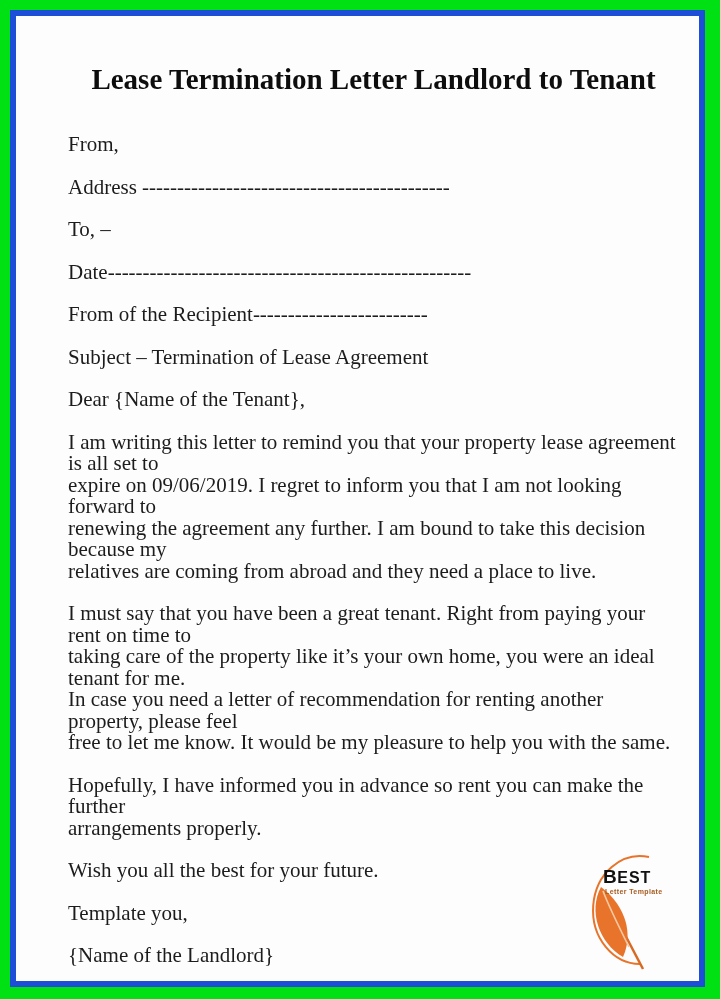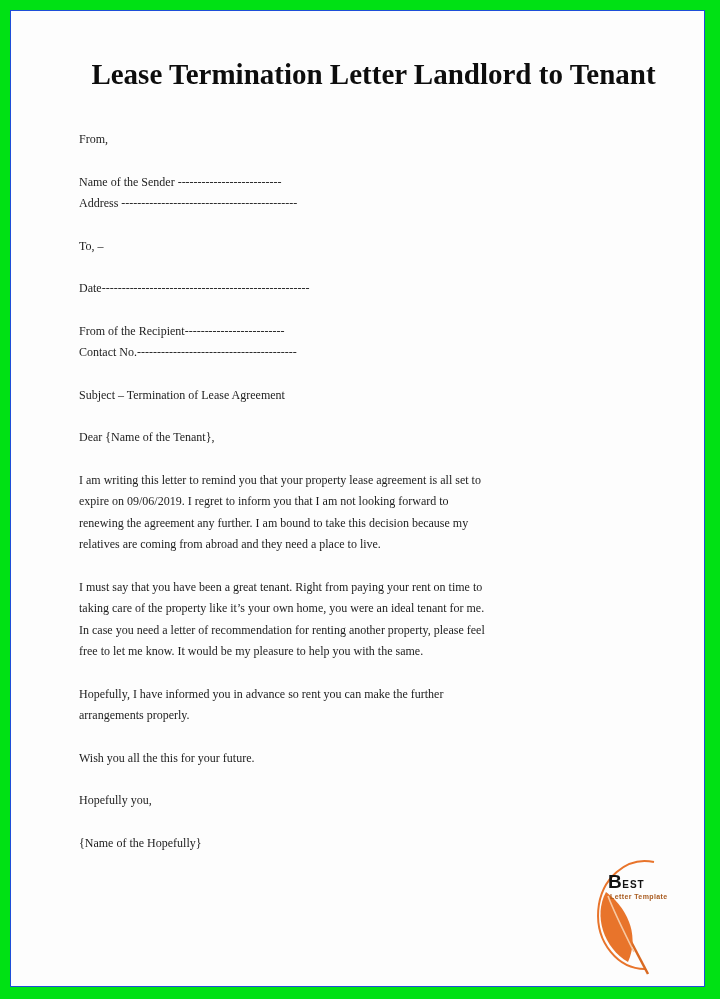--- a/index.html
+++ b/index.html
@@ -13,44 +13,44 @@
     overflow: hidden;
   }
 
   .page {
     position: absolute;
     left: 10px;
     top: 10px;
     width: 695px;
     height: 977px;
     background: #fdfdfd;
-    border: 1px solid #1d4ed8;
+    border: 6px solid #1d4ed8;
     font-family: "Liberation Serif", serif;
     color: #1c1c1c;
     overflow: hidden;
   }
 
   .content {
     padding: 0 20px 0 52px;
   }
 
   .title {
     font-size: 29px;
     line-height: 38px;
     font-weight: bold;
     text-align: center;
     color: #0d0d0d;
     margin: 44px 0 36px 0;
     letter-spacing: 0px;
   }
 
   .line, .block, .para {
-    font-size: 12px;
+    font-size: 21px;
     line-height: 21.5px;
-    margin: 0 0 21px 16px;
+    margin: 0 0 21px 0;
   }
 
   .block p { margin: 0; }
 
   .para { white-space: pre-line; }
 
   
   .logo {
     position: absolute;
     right: 4px;
@@ -62,21 +62,21 @@
   .brand-text {
     position: absolute;
     left: 30px;
     top: 22px;
     font-family: "Liberation Sans", sans-serif;
     color: #111111;
     white-space: nowrap;
     line-height: 1;
   }
   .brand-initial { font-size: 19px; font-weight: bold; letter-spacing: 0.5px; }
-  .brand-rest { font-size: 10px; font-weight: bold; letter-spacing: 1px; text-align: right; }
+  .brand-rest { font-size: 16px; font-weight: bold; letter-spacing: 1px; text-align: right; }
   .brand-tagline {
     position: absolute;
     left: 32px;
     top: 43px;
     font-family: "Liberation Sans", sans-serif;
     font-size: 7px;
     font-weight: bold;
     letter-spacing: 0.4px;
     color: #a85a1e;
     white-space: nowrap;
@@ -87,56 +87,54 @@
 
 <div class="frame">
   <div class="page">
     <div class="content">
 
       <h1 class="title">Lease Termination Letter Landlord to Tenant</h1>
 
       <p class="line">From,</p>
 
       <div class="block">
-        <p>Name of the Sender --------------------------</p>
         <p>Address --------------------------------------------</p>
       </div>
 
       <p class="line">To, –</p>
 
       <p class="line">Date----------------------------------------------------</p>
 
       <div class="block">
         <p>From of the Recipient-------------------------</p>
-        <p>Contact No.----------------------------------------</p>
       </div>
 
       <p class="line">Subject – Termination of Lease Agreement</p>
 
       <p class="line">Dear {Name of the Tenant},</p>
 
       <p class="para">I am writing this letter to remind you that your property lease agreement is all set to
 expire on 09/06/2019. I regret to inform you that I am not looking forward to
 renewing the agreement any further. I am bound to take this decision because my
 relatives are coming from abroad and they need a place to live.</p>
 
       <p class="para">I must say that you have been a great tenant. Right from paying your rent on time to
 taking care of the property like it’s your own home, you were an ideal tenant for me.
 In case you need a letter of recommendation for renting another property, please feel
 free to let me know. It would be my pleasure to help you with the same.</p>
 
       <p class="para">Hopefully, I have informed you in advance so rent you can make the further
 arrangements properly.</p>
 
-      <p class="line">Wish you all the this for your future.</p>
+      <p class="line">Wish you all the best for your future.</p>
 
-      <p class="line">Hopefully you,</p>
+      <p class="line">Template you,</p>
 
 
-      <p class="line">{Name of the Hopefully}</p>
+      <p class="line">{Name of the Landlord}</p>
 
     </div>
 
     <div class="logo">
       <svg width="122" height="130" viewBox="0 0 122 130">
         <path d="M 76 12 A 47 54 0 1 0 68 119" fill="none" stroke="#e8742b" stroke-width="2"></path>
         <g>
           <path d="M 28 44 L 70 124" stroke="#d96a22" stroke-width="2.5" fill="none"></path>
           <path d="M 28 42 C 15 66 26 98 50 112 C 60 90 54 62 28 42 Z" fill="#e8742b"></path>
           <path d="M 30 46 C 36 62 48 86 56 102" stroke="#f7c9a3" stroke-width="1.6" fill="none"></path>

